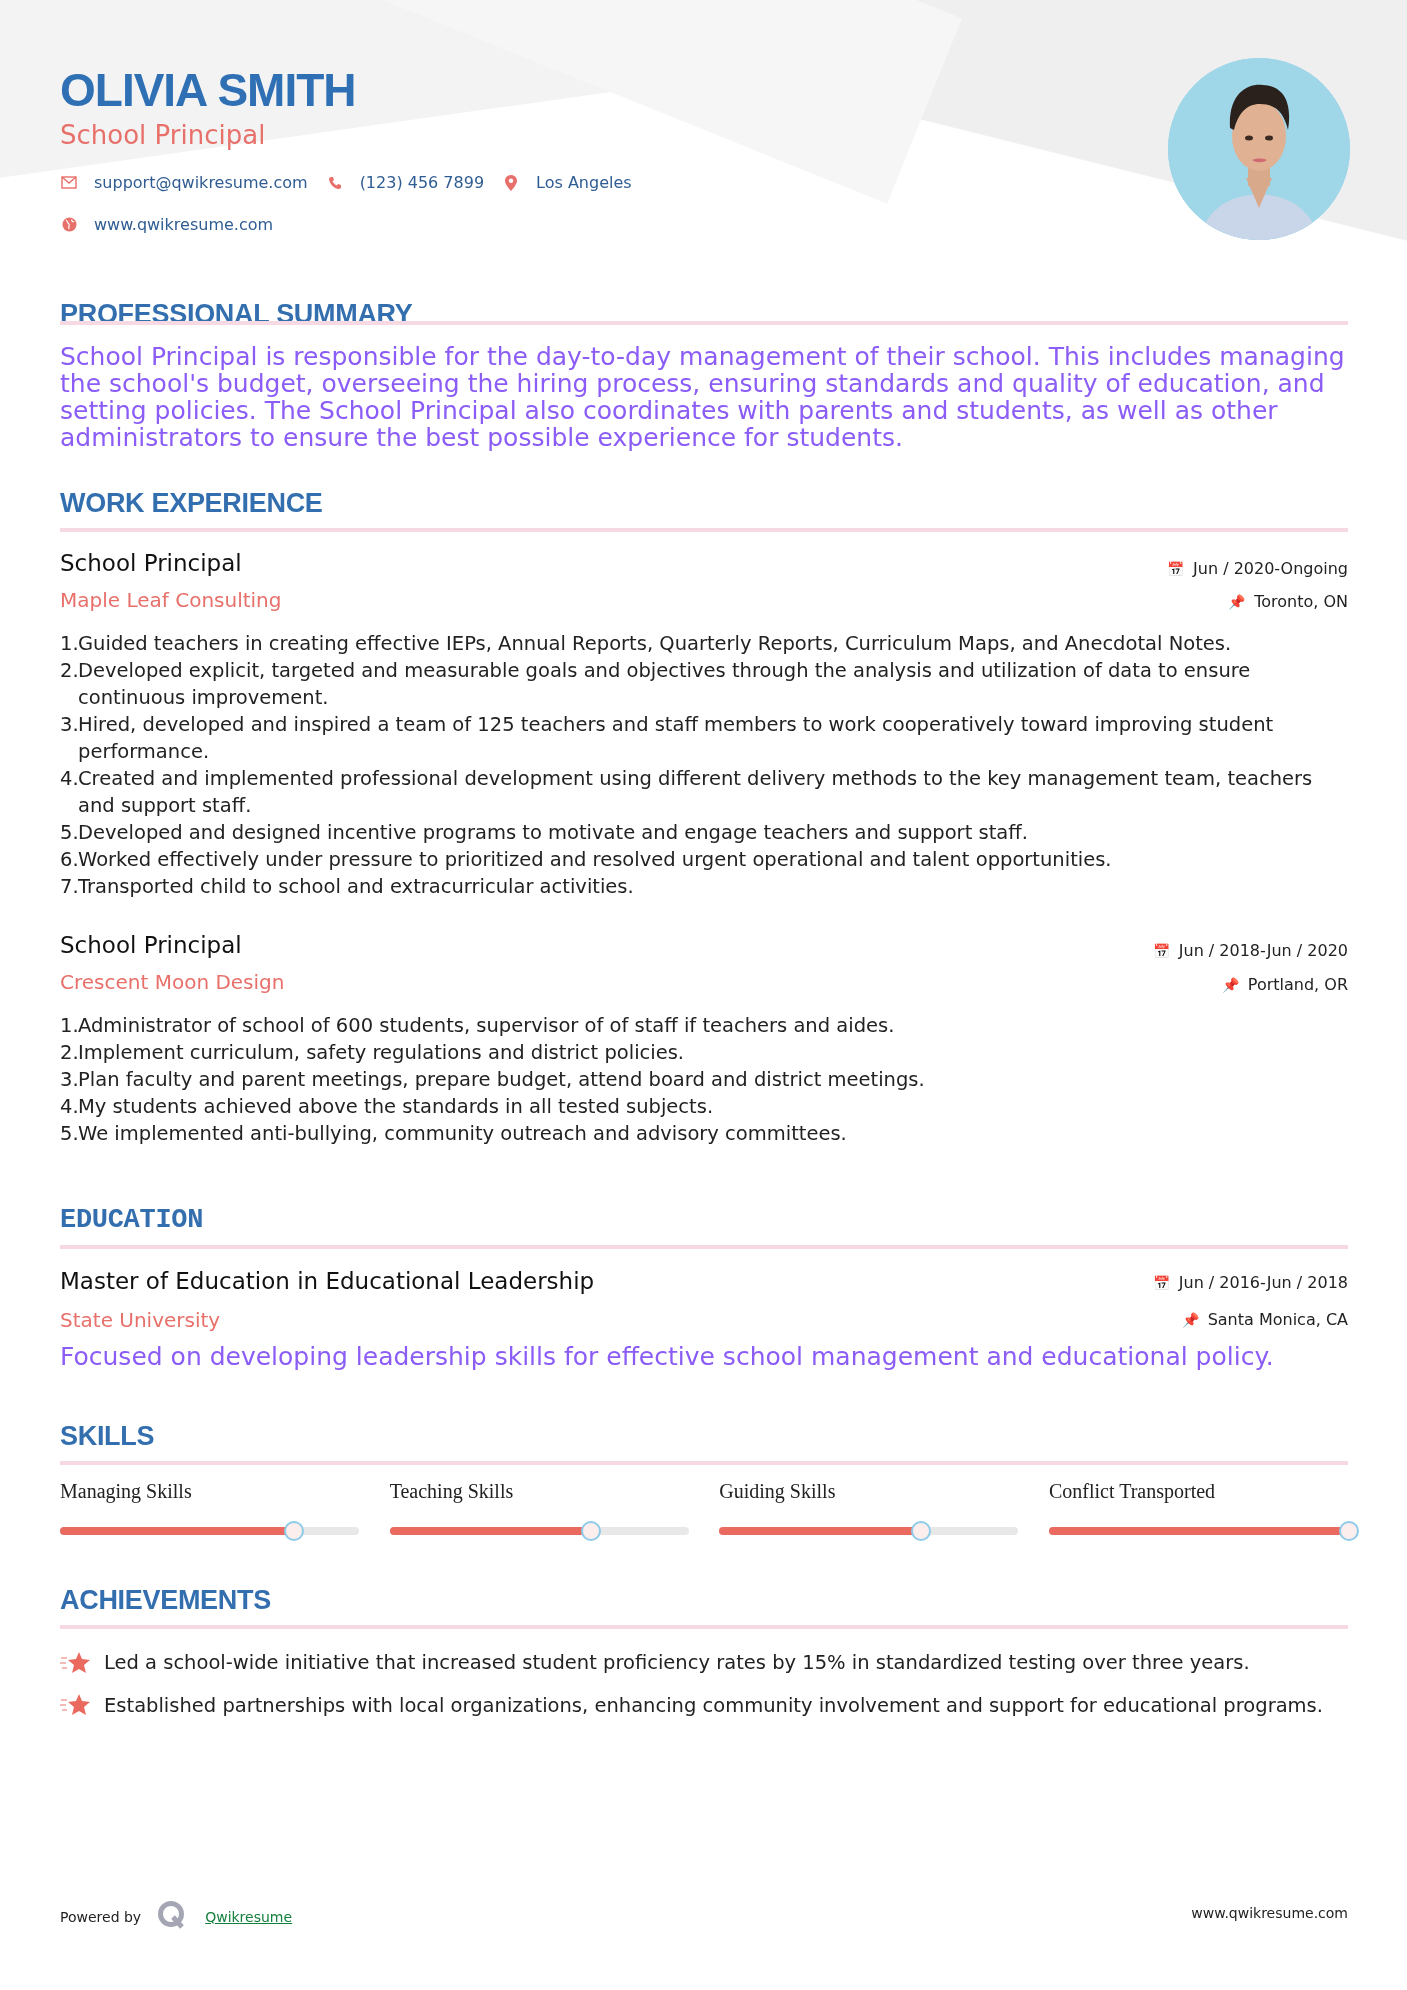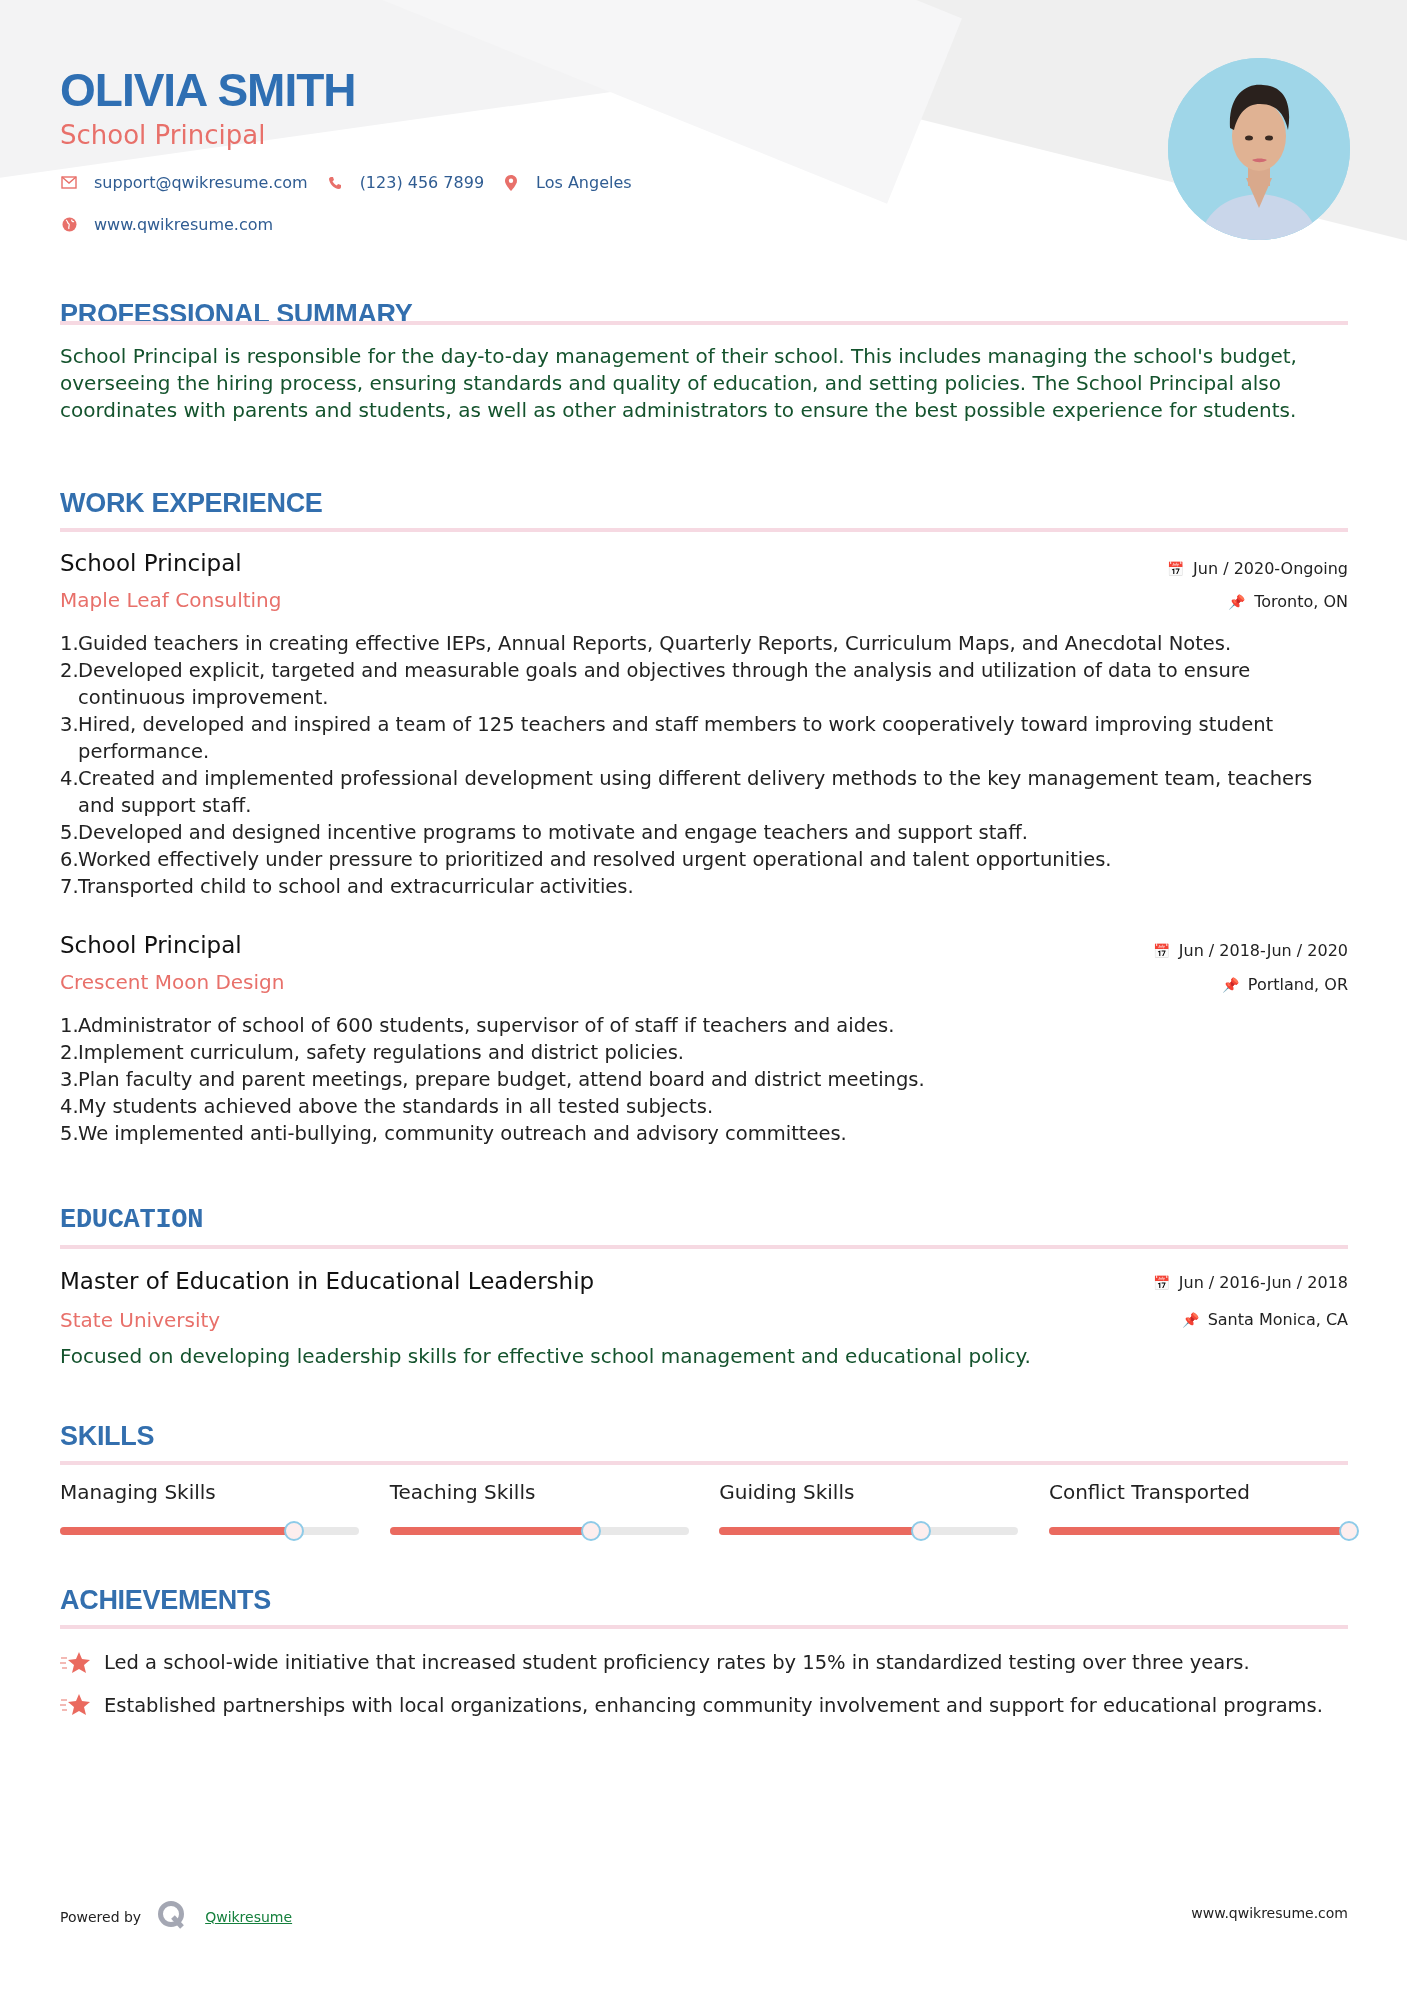--- a/index.html
+++ b/index.html
@@ -19,31 +19,31 @@
   .role { position: absolute; left: 0; top: 119px; font-size: 26px; color: #e8706a; line-height: 32px; }
   .contact-row { position: absolute; left: 0; display: flex; align-items: center; font-size: 16px; color: #2f5c92; }
   .contact-row.r1 { top: 173px; }
   .contact-row.r2 { top: 215px; }
   .c-item { display: flex; align-items: center; margin-right: 18px; }
   .c-icon { width: 18px; height: 18px; margin-right: 16px; display: inline-flex; align-items: center; justify-content: center; color: #e8706a; }
   .photo { position: absolute; left: 1108px; top: 58px; width: 182px; height: 182px; border-radius: 50%; background: #9fd6e8; overflow: hidden; }
 
   .section-title { position: absolute; left: 0; font-family: "Liberation Sans", sans-serif; font-weight: 700; font-size: 27px; color: #336fae; letter-spacing: -0.3px; }
   .rule { position: absolute; left: 0; width: 1288px; height: 4px; background: #f6d9e2; }
-  .body-text { position: absolute; left: 0; width: 1288px; font-size: 20px; line-height: 27px; color: #14532d; }
+  .body-text { position: absolute; left: 0; width: 1288px; font-size: 25px; line-height: 27px; color: #8b5cf6; }
   .job-title { position: absolute; left: 0; font-size: 23px; color: #111; }
   .company { position: absolute; left: 0; font-size: 20px; color: #e8706a; }
   .meta { position: absolute; right: 0; font-size: 16px; color: #222; display: flex; align-items: center; justify-content: flex-end; }
   .meta .m-icon { margin-right: 8px; color: #333; font-size: 14px; }
   ol.list { position: absolute; left: 0; width: 1288px; margin: 0; padding: 0; list-style: none; font-size: 19.5px; line-height: 27px; color: #222; }
   ol.list li { display: flex; }
   ol.list li .num { width: 18px; flex: none; }
 
   .skills { position: absolute; left: 0; top: 1480px; width: 1288px; display: flex; justify-content: space-between; }
-  .skill { width: 299px; position: relative; height: 70px; }
+  .skill { width: 299px; position: relative; height: 70px; font-family: Liberation Serif, serif; }
   .skill-label { font-size: 20px; color: #222; display: block; }
   .track { position: absolute; left: 0; top: 47px; width: 299px; height: 8px; border-radius: 4px; background: #e8e8e8; }
   .fill { position: absolute; left: 0; top: 0; height: 8px; border-radius: 4px; background: #ea6a5f; }
   .knob { position: absolute; top: -6px; width: 16px; height: 16px; margin-left: -9px; border-radius: 50%; border: 2px solid #8ecbe8; background: #fdeeee; box-sizing: content-box; }
 
   .ach { position: absolute; left: 0; width: 1288px; display: flex; font-size: 19.5px; line-height: 27px; color: #222; }
   .ach-icon { width: 44px; flex: none; display: flex; align-items: center; }
 
   .footer-left { position: absolute; left: 60px; top: 1900px; display: flex; align-items: center; font-size: 14px; color: #222; }
   .footer-left .q-logo { margin: 0 18px 0 16px; }

